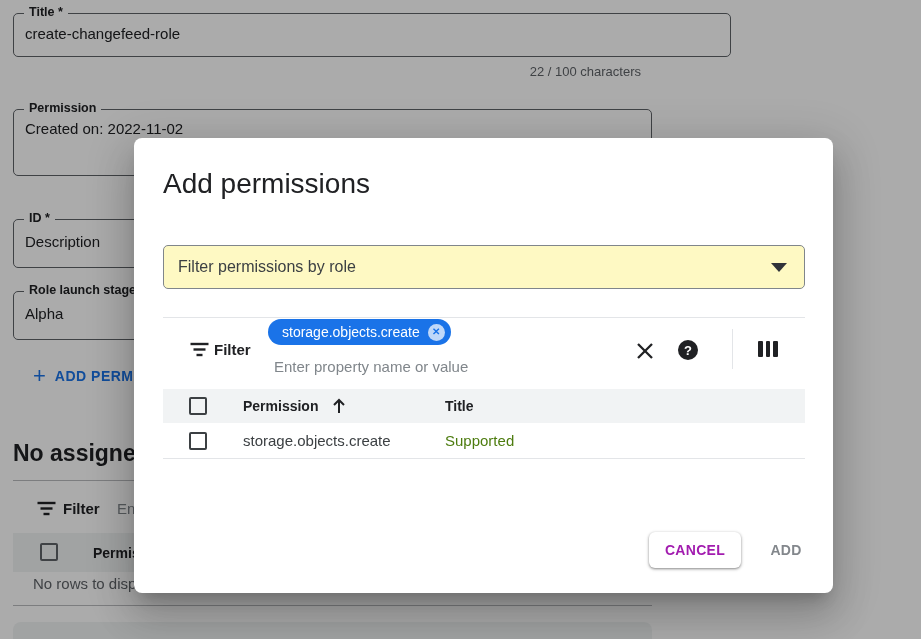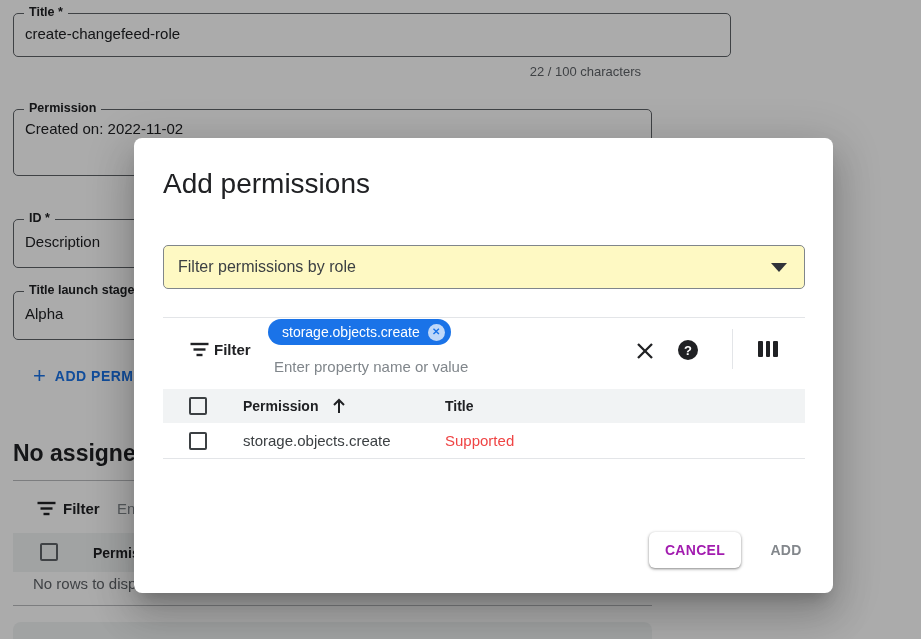--- a/index.html
+++ b/index.html
@@ -77,21 +77,21 @@
     position:absolute; left:29px; top:251px; width:642px; height:34px; background:#f1f3f4;
     display:flex; align-items:center;
   }
   .m-row {
     position:absolute; left:29px; top:285px; width:642px; height:36px; background:#fff;
     border-bottom:1px solid #e3e5e8; display:flex; align-items:center;
   }
   .cell-cbx { margin-left:26px; width:18px; height:18px; border:2px solid #3c4043; border-radius:2px; flex:none; cursor:pointer; }
   .cell-perm { margin-left:36px; width:202px; flex:none; display:flex; align-items:center; gap:14px; }
   .cell-perm-text { font-size:15px; color:#3c4043; white-space:nowrap; }
-  .cell-status { font-size:15px; color:#ef4444; white-space:nowrap; }
+  .cell-status { font-size:15px; color:#4d7c0f; white-space:nowrap; }
   .m-thead .cell-perm-text, .m-thead .cell-status { font-size:14px; font-weight:700; color:#202124; }
   .cancel-btn {
     position:absolute; left:515px; top:394px; width:92px; height:36px;
     background:#fff; border:none; border-radius:6px; cursor:pointer;
     box-shadow:0 1px 2px rgba(0,0,0,.3), 0 1px 3px 1px rgba(0,0,0,.15);
     font-family:inherit; font-size:14px; font-weight:700; letter-spacing:.3px; color:#a21caf;
   }
   .add-btn {
     position:absolute; left:622px; top:394px; width:60px; height:36px;
     background:none; border:none; font-family:inherit;
@@ -114,21 +114,21 @@
     <span class="flabel">Permission</span>
     <span class="fvalue" style="top:10px;">Created on: 2022-11-02</span>
   </div>
 
   <div class="field" style="left:13px; top:219px; width:639px; height:49px;">
     <span class="flabel">ID *</span>
     <span class="fvalue" style="top:13px;">Description</span>
   </div>
 
   <div class="field" style="left:13px; top:291px; width:639px; height:49px;">
-    <span class="flabel">Title launch stage</span>
+    <span class="flabel">Role launch stage</span>
     <span class="fvalue" style="top:13px;">Alpha</span>
   </div>
 
   <button class="add-perm-btn" style="left:13px; top:357px; width:290px; height:38px;">
     <span class="plus-glyph">+</span>
     <span class="add-perm-label">ADD PERMISSIONS</span>
   </button>
 
   <div class="abs bg-heading" style="left:13px; top:440px;">No assigned permissions</div>
   <div class="divider-h" style="left:13px; top:480px; width:639px;"></div>

